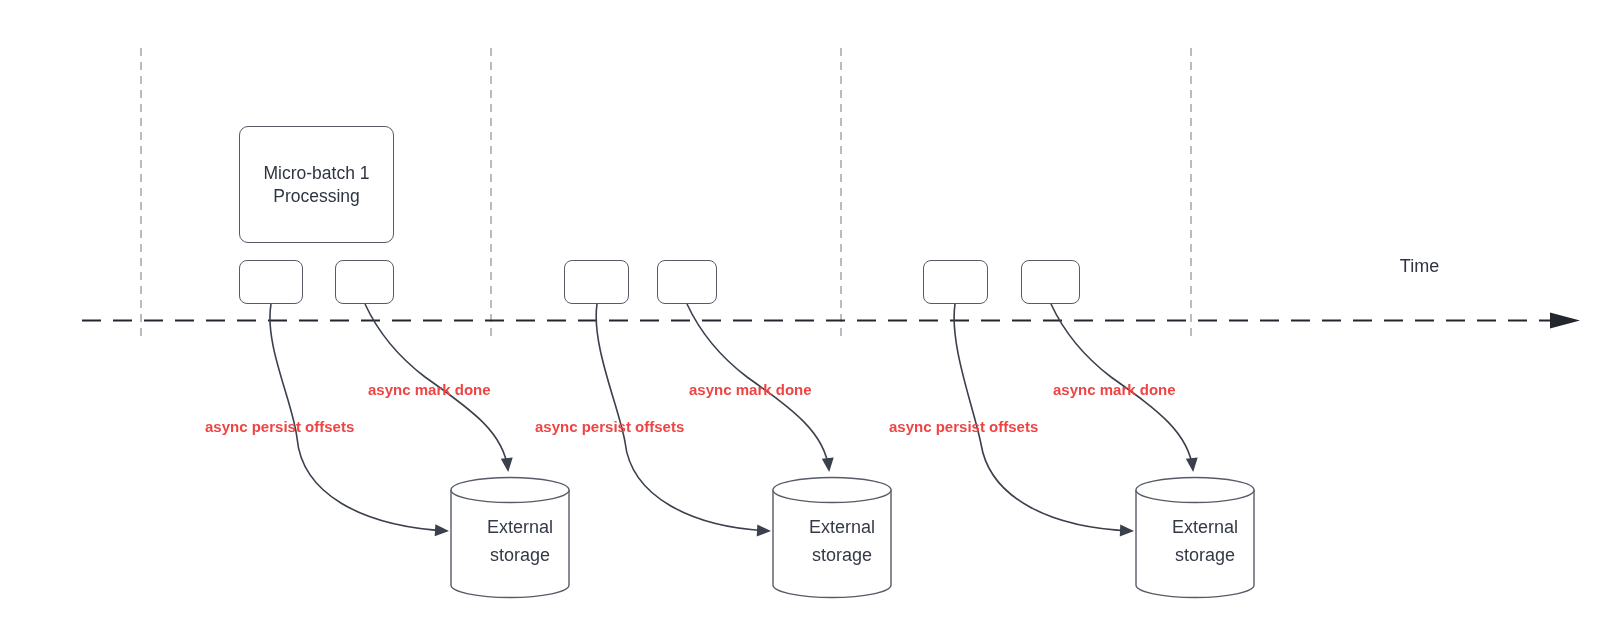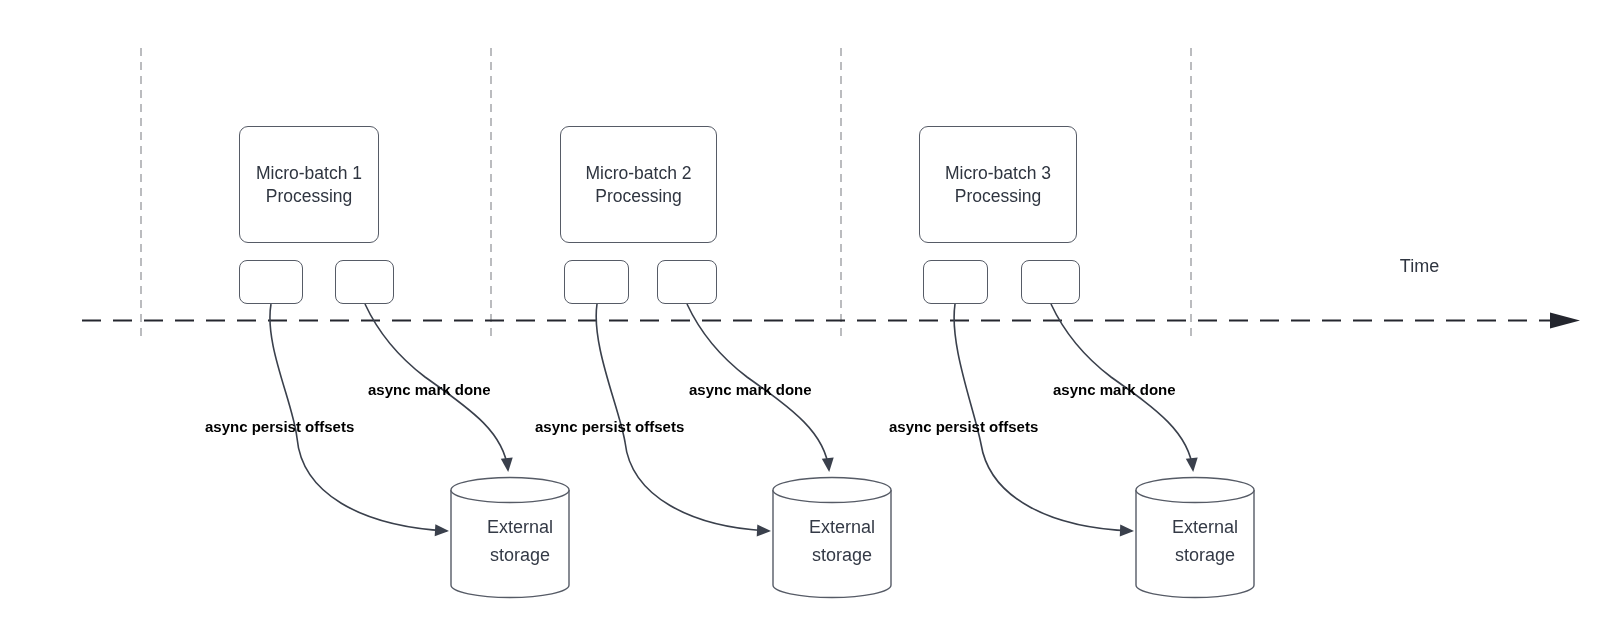--- a/index.html
+++ b/index.html
@@ -46,21 +46,21 @@
     height: 44px;
     box-sizing: border-box;
     border: 1.4px solid #565b66;
     border-radius: 8px;
     background: #ffffff;
   }
   .edge-label {
     position: absolute;
     font-size: 15px;
     font-weight: bold;
-    color: #000000;
+    color: #ef4444;
     white-space: nowrap;
   }
   .storage-label {
     position: absolute;
     top: 513px;
     width: 138px;
     text-align: center;
     font-size: 18px;
     line-height: 28px;
     color: #343a46;
@@ -139,28 +139,22 @@
     <g>
       <path class="cyl" d="M 773,490 L 773,585 A 59 12.5 0 0 0 891,585 L 891,490"></path>
       <ellipse class="cyl" cx="832" cy="490" rx="59" ry="12.5"></ellipse>
     </g>
     <g>
       <path class="cyl" d="M 1136,490 L 1136,585 A 59 12.5 0 0 0 1254,585 L 1254,490"></path>
       <ellipse class="cyl" cx="1195" cy="490" rx="59" ry="12.5"></ellipse>
     </g>
   </svg>
 
-  <div class="proc-box" style="left:239px; width:140px;">
+  <div class="proc-box" style="left:239px; width:155px;">
     <span class="lbl">Micro-batch 1 Processing</span>
-  </div>
-  <div class="proc-box" style="left:560px; width:157px;">
-    <span class="lbl">Micro-batch 2 Processing</span>
-  </div>
-  <div class="proc-box" style="left:919px; width:158px;">
-    <span class="lbl">Micro-batch 3 Processing</span>
   </div>
 
   <div class="mini-box" style="left:239px;  width:64px;"></div>
   <div class="mini-box" style="left:335px;  width:59px;"></div>
   <div class="mini-box" style="left:564px;  width:65px;"></div>
   <div class="mini-box" style="left:657px;  width:60px;"></div>
   <div class="mini-box" style="left:923px;  width:65px;"></div>
   <div class="mini-box" style="left:1021px; width:59px;"></div>
 
   <div class="edge-label" style="left:205px; top:418px;">async persist offsets</div>

